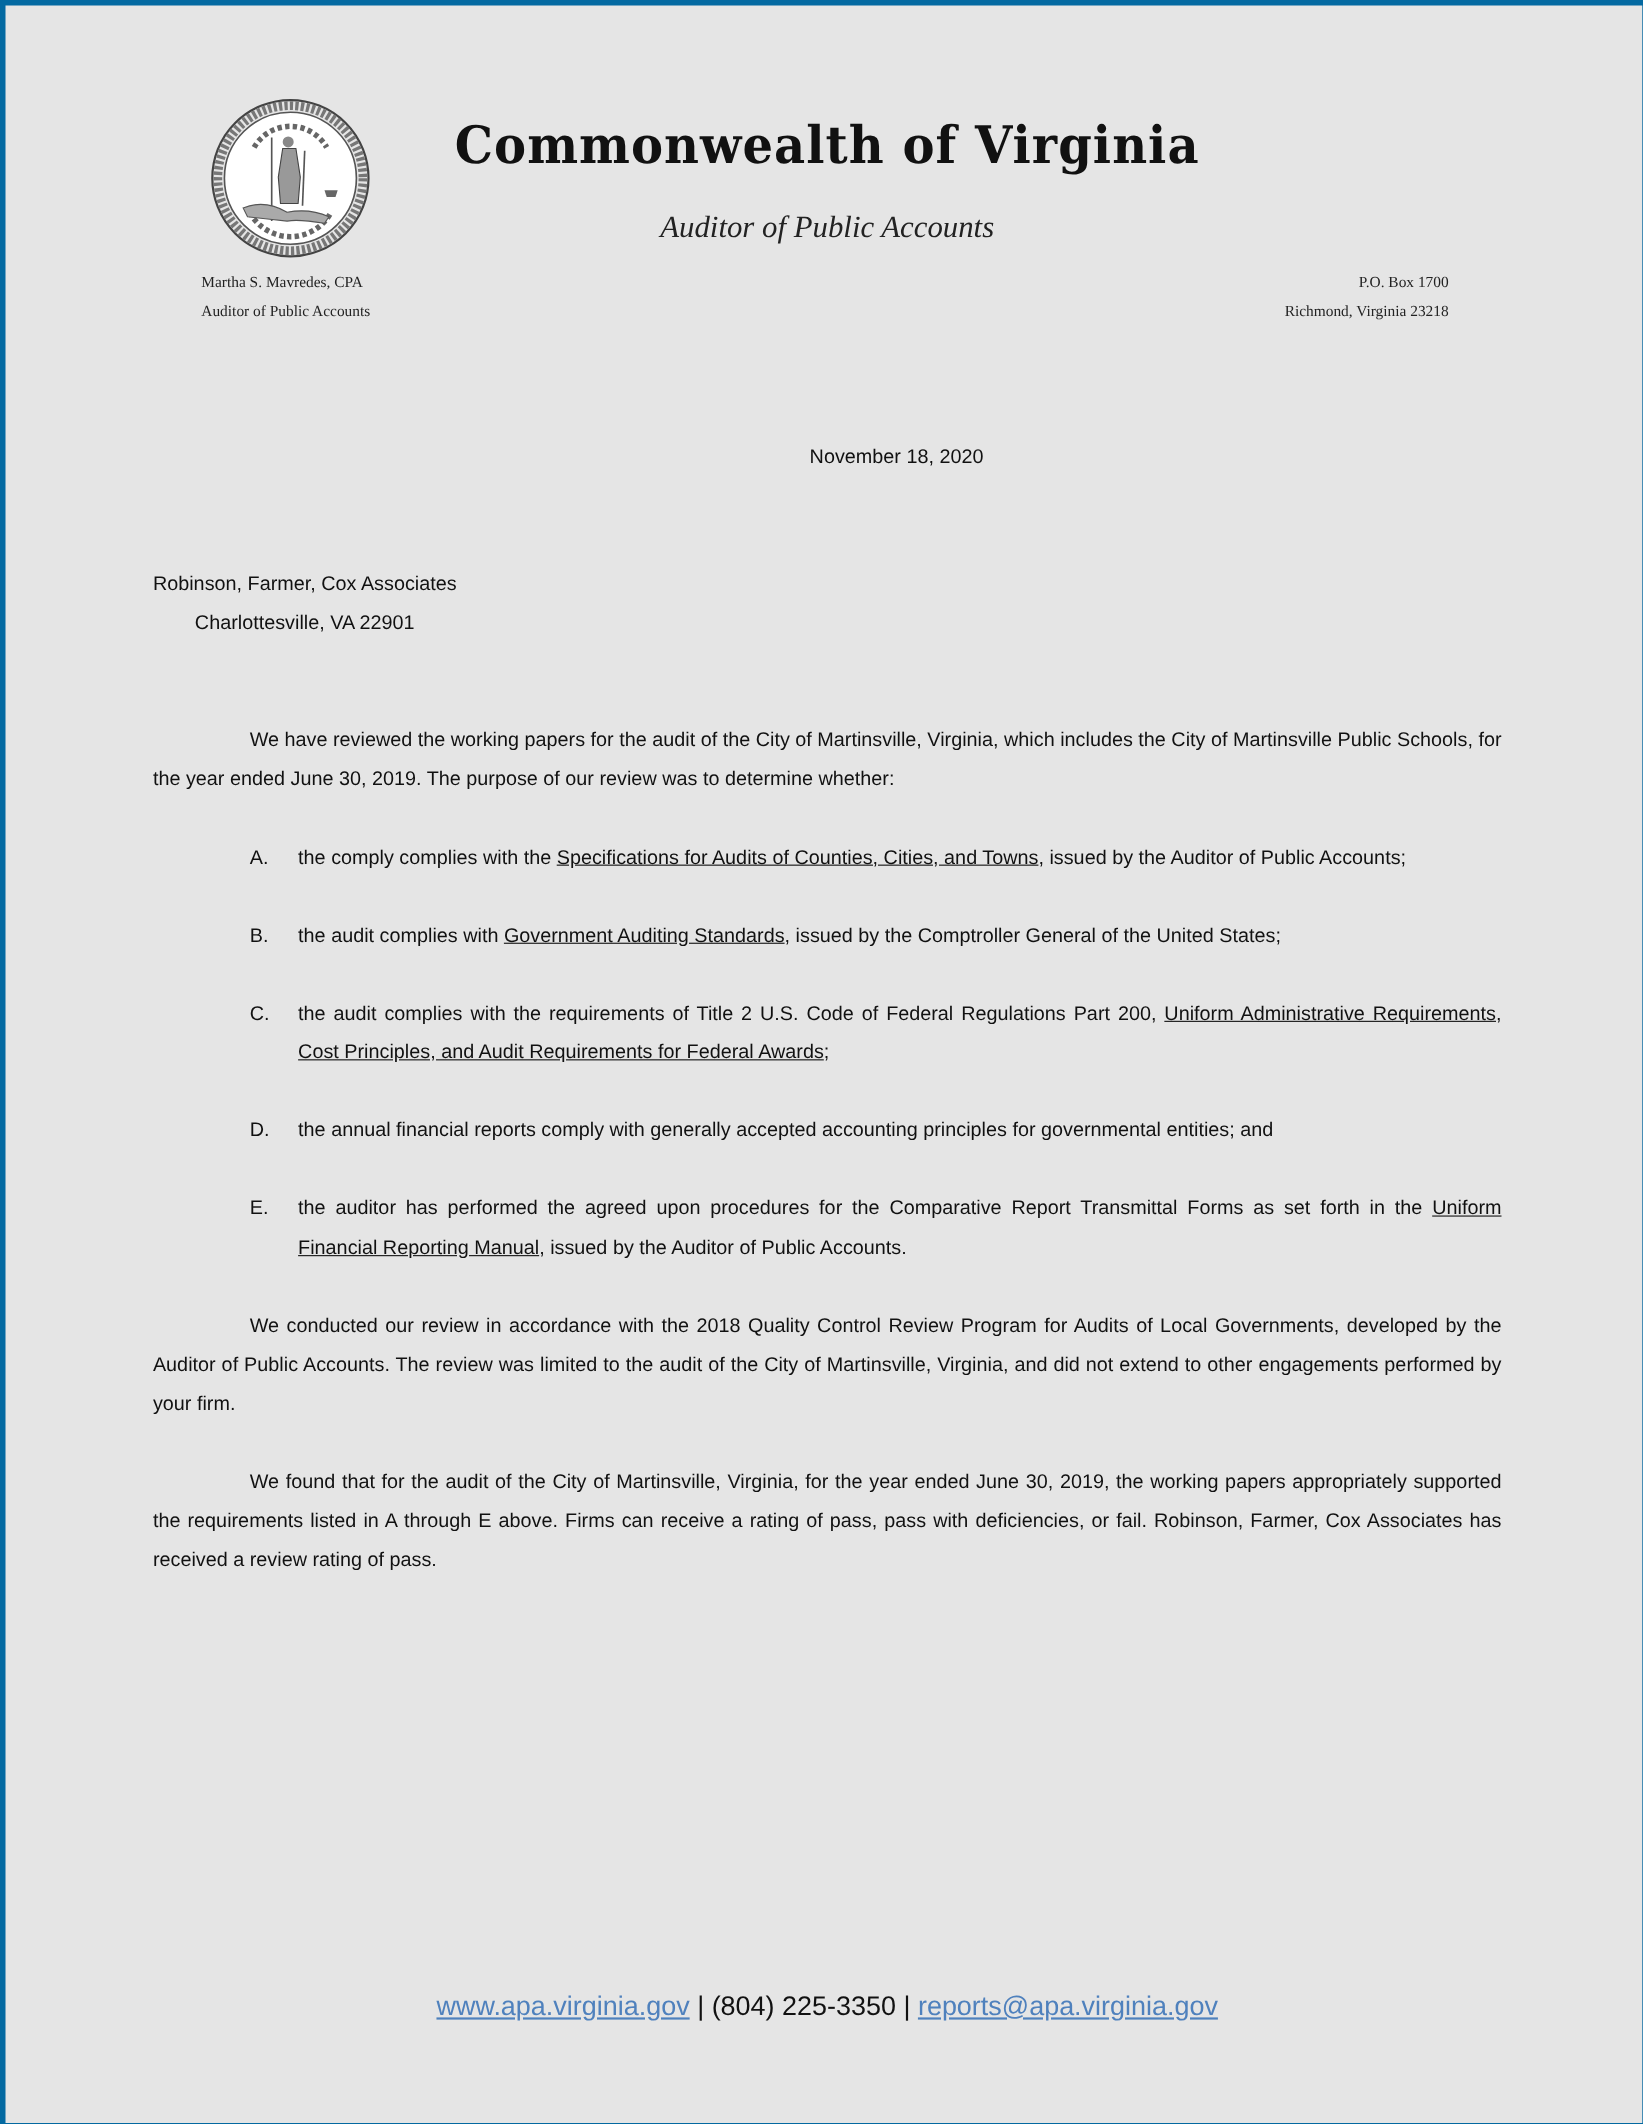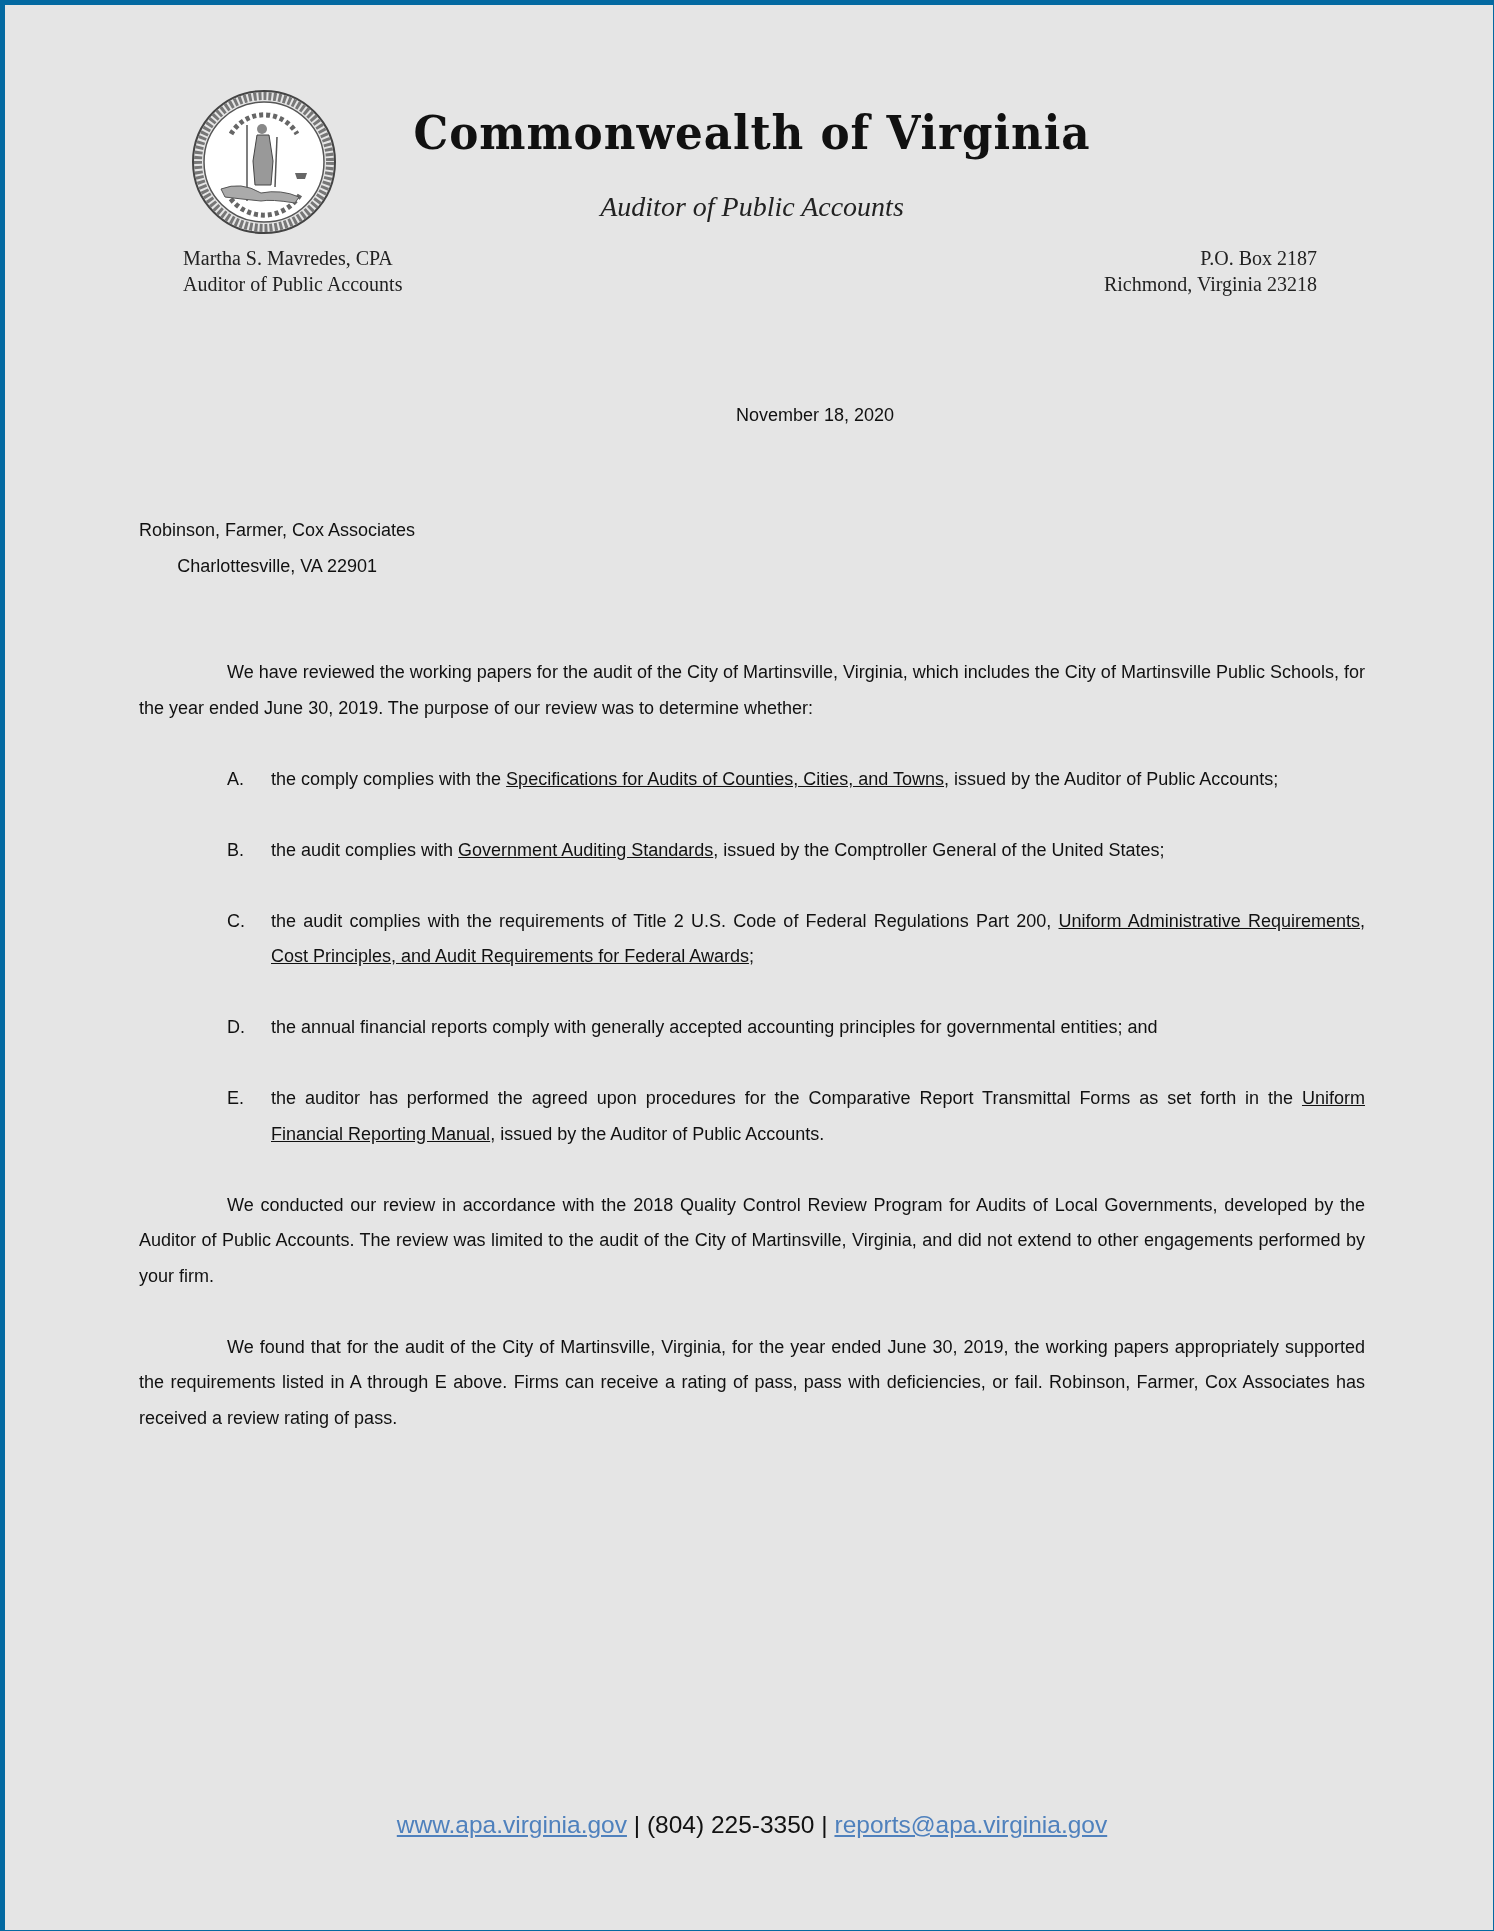--- a/index.html
+++ b/index.html
@@ -22,21 +22,21 @@
   }
   .subtitle {
     position: absolute; left: 0; width: 1494px; top: 186px;
     text-align: center;
     font-family: "Liberation Serif", serif; font-style: italic;
     font-size: 28px; color: #222;
   }
   .lh-left, .lh-right {
     position: absolute; top: 240px;
     font-family: "Liberation Serif", serif;
-    font-size: 20px; line-height: 26px; color: #222;
+    font-size: 14px; line-height: 26px; color: #222;
   }
   .lh-left { left: 178px; }
   .lh-right { right: 176px; text-align: right; }
   .lh-line { display: block; }
 
   .body-text {
     font-family: "Liberation Sans", sans-serif;
     font-size: 18px; color: #111;
   }
   .date { position: absolute; left: 731px; top: 400px; }
@@ -82,21 +82,21 @@
   </svg>
 
   <div class="title">Commonwealth of Virginia</div>
   <div class="subtitle">Auditor of Public Accounts</div>
 
   <div class="lh-left">
     <span class="lh-line">Martha S. Mavredes, CPA</span>
     <span class="lh-line">Auditor of Public Accounts</span>
   </div>
   <div class="lh-right">
-    <span class="lh-line">P.O. Box 2187</span>
+    <span class="lh-line">P.O. Box 1700</span>
     <span class="lh-line">Richmond, Virginia 23218</span>
   </div>
 
   <div class="date body-text">November 18, 2020</div>
 
   <div class="address body-text">
     <span>Robinson, Farmer, Cox Associates</span>
     <span>Charlottesville, VA 22901</span>
   </div>
 

